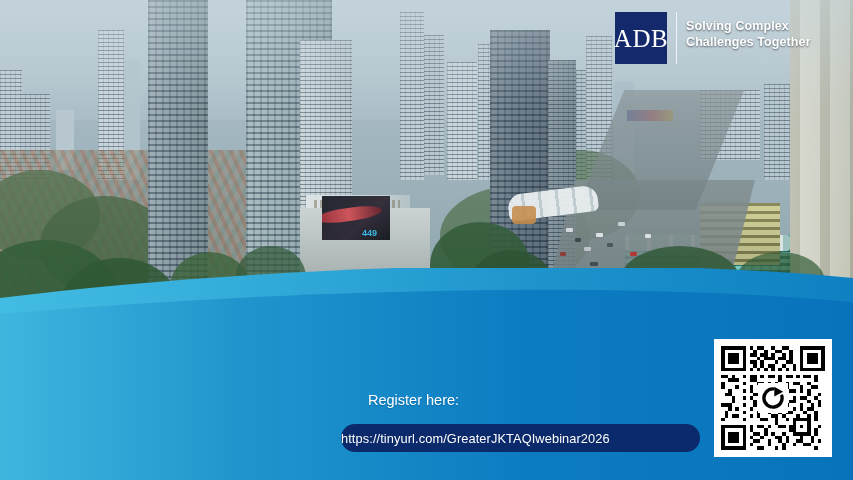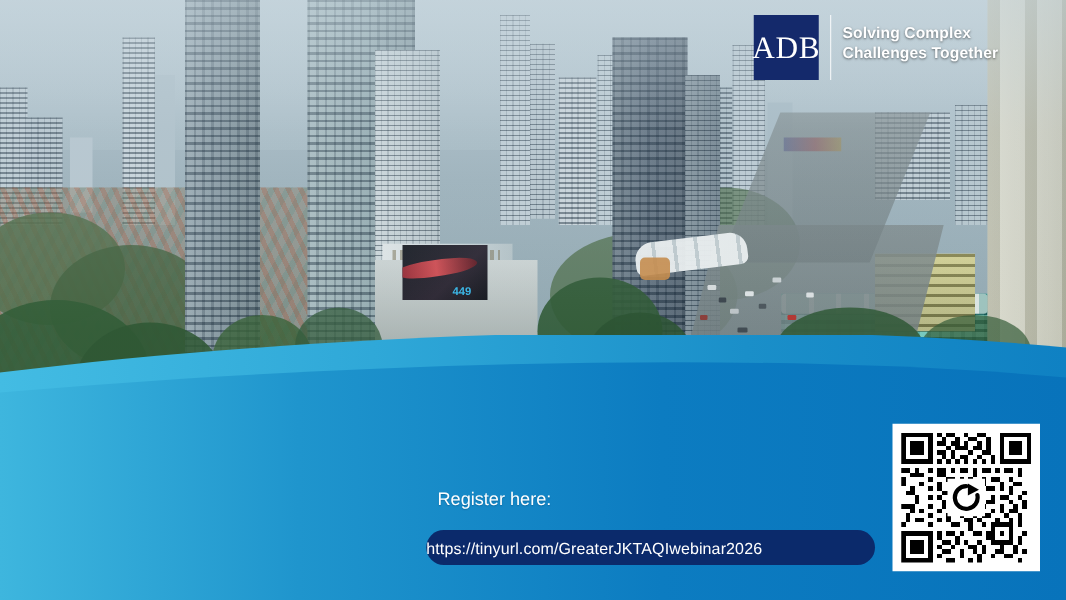--- a/index.html
+++ b/index.html
@@ -27,37 +27,37 @@
   .veg{position:absolute;border-radius:50%;}
   .roofs{position:absolute;
     background-image:repeating-linear-gradient(65deg,rgba(150,90,60,.50) 0 4px,rgba(120,130,110,.35) 4px 9px),
                      repeating-linear-gradient(-60deg,rgba(90,110,85,.40) 0 5px,rgba(165,105,70,.30) 5px 11px);}
 
   .road{position:absolute;background:linear-gradient(180deg,#7f8a8c,#6f7b7e);}
   .car{position:absolute;border-radius:1px;}
 
   
   .adbwrap{position:absolute;left:603px;top:12px;display:flex;align-items:flex-start;gap:9px;}
-  .adblogo{width:52px;height:52px;background:#14296b;display:flex;align-items:center;justify-content:center;}
+  .adblogo{width:52px;height:52px;background:#14296b;display:flex;align-items:center;justify-content:center;margin-left:12px;}
   .adblogo span{font-family:"Liberation Serif",serif;font-size:25px;color:#fff;letter-spacing:.5px;line-height:1;}
   .adbrule{width:1px;height:52px;background:rgba(255,255,255,.75);}
   .tagline{color:#fff;font-size:12.5px;font-weight:bold;line-height:1.28;letter-spacing:.1px;
     text-shadow:0 1px 2px rgba(0,0,0,.55);padding-top:6px;white-space:pre-line;}
 
   
   .banner{position:absolute;left:0;top:268px;width:853px;height:212px;}
   .banner svg{position:absolute;left:0;top:0;}
   .bandContent{position:absolute;left:0;top:0;width:853px;height:212px;}
 
   .title{position:absolute;left:49px;top:36px;color:#fff;font-weight:bold;
     font-size:25.5px;line-height:1.22;letter-spacing:-.2px;white-space:pre-line;
     text-shadow:0 1px 2px rgba(0,30,60,.25);}
   .when{position:absolute;left:49px;top:124px;color:#fff;font-size:13.2px;
     font-weight:bold;line-height:1.33;white-space:pre-line;text-shadow:0 1px 1px rgba(0,30,60,.25);}
-  .reghere{position:absolute;left:350px;top:124px;color:#fff;font-size:14.5px;
+  .reghere{position:absolute;left:368px;top:124px;color:#fff;font-size:14.5px;
     text-shadow:0 1px 1px rgba(0,30,60,.25);}
   .pill{position:absolute;left:341px;top:156px;width:359px;height:28px;background:#0b2a6b;
     border-radius:14px;display:flex;align-items:center;justify-content:flex-start;}
   .pill span{color:#fff;font-size:12.8px;letter-spacing:.1px;}
 
   
   .qrbox{position:absolute;left:714px;top:339px;width:118px;height:118px;background:#fff;
     padding:7px;box-sizing:border-box;}
   .qr{position:relative;width:104px;height:104px;}
   .qr svg{display:block;}

